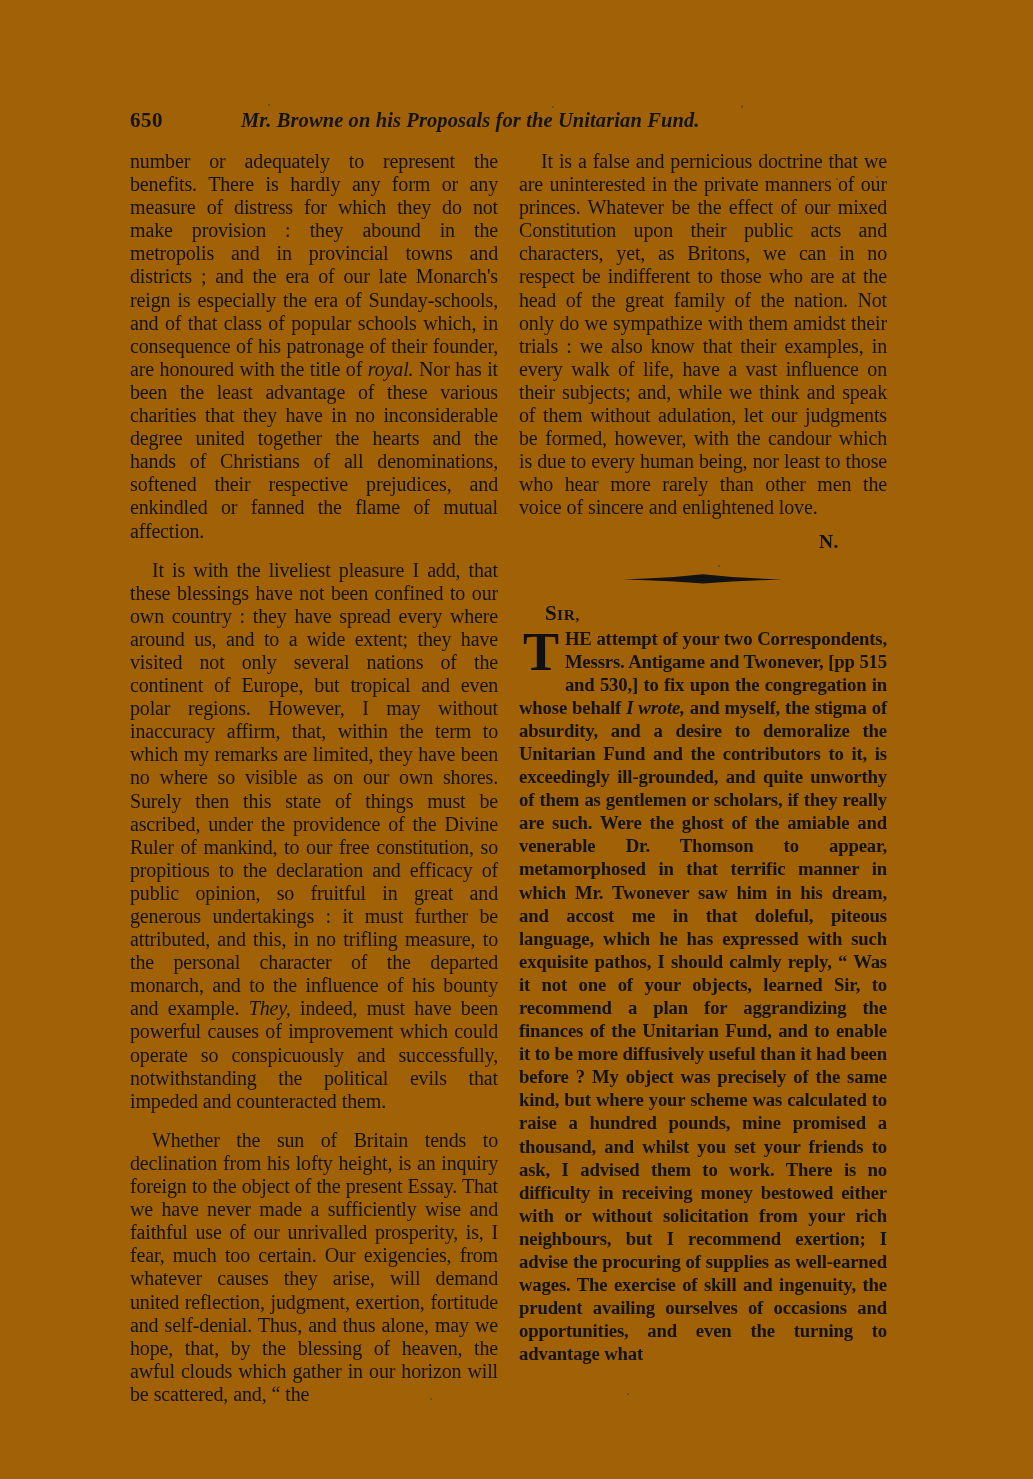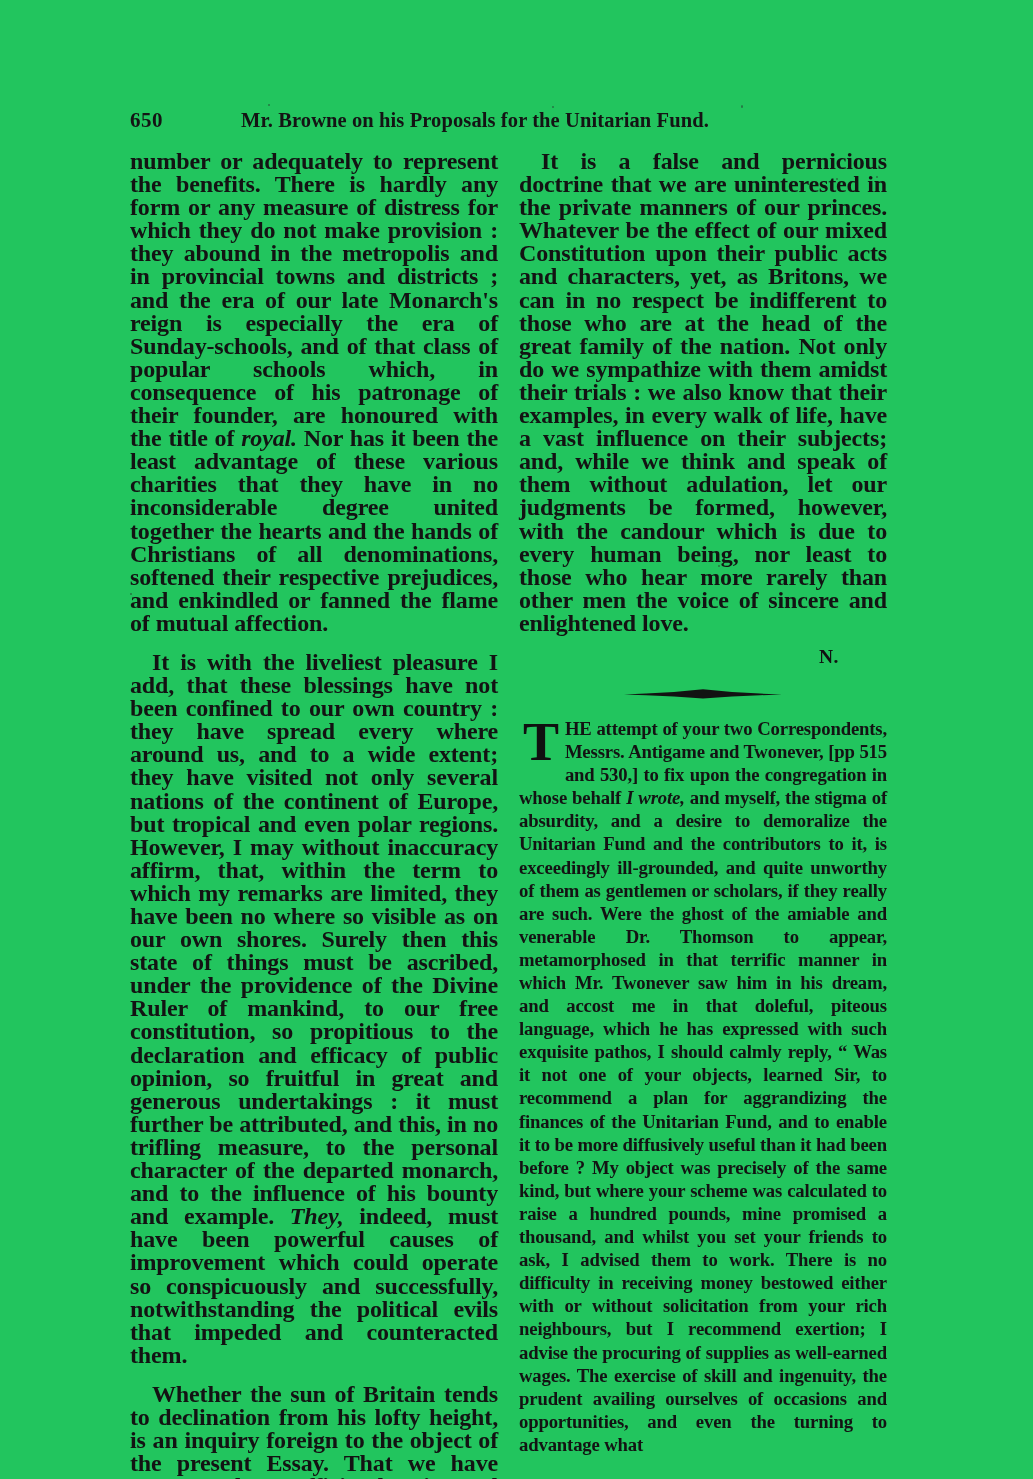--- a/index.html
+++ b/index.html
@@ -12,21 +12,21 @@
     height: 1479px;
     overflow: hidden;
     font-family: "Liberation Serif", "DejaVu Serif", serif;
     color: #111111;
   }
 
   .page {
     position: relative;
     width: 1033px;
     height: 1479px;
-    background: #22c55e;
+    background: #a16207;
   }
 
   
   .running-head {
     position: absolute;
     left: 130px;
     top: 108px;
     width: 772px;
     height: 30px;
     display: flex;
@@ -35,20 +35,21 @@
   .folio {
     font-size: 21px;
     font-weight: 700;
     letter-spacing: 0.5px;
     color: #141414;
     font-family: "Liberation Serif", serif;
   }
   .head-title {
     margin-left: 78px;
     font-size: 20.5px;
+    font-style: italic;
     font-weight: 700;
     letter-spacing: 0.1px;
     color: #141414;
     white-space: nowrap;
   }
 
   
   .body-cols {
     position: absolute;
     left: 130px;
@@ -59,25 +60,25 @@
     gap: 21px;
   }
   .col {
     width: 368px;
     flex: 0 0 368px;
     position: relative;
   }
 
   .para {
     margin: 0;
-    font-size: 24px;
+    font-size: 20px;
     line-height: 23.1px;
     text-align: justify;
     text-justify: inter-word;
-    font-weight: 700;
+    font-weight: 400;
     letter-spacing: -0.15px;
     word-spacing: 0.2px;
     color: #131313;
     -webkit-font-smoothing: none;
   }
   .para.indent {
     text-indent: 22px;
   }
   .para.cont {
     text-indent: 0;
@@ -187,20 +188,21 @@
       <p class="para indent">It is a false and pernicious doctrine that we are uninterested in the private manners of our princes. Whatever be the effect of our mixed Constitution upon their public acts and characters, yet, as Britons, we can in no respect be indifferent to those who are at the head of the great family of the nation. Not only do we sympathize with them amidst their trials : we also know that their examples, in every walk of life, have a vast influence on their subjects; and, while we think and speak of them without adulation, let our judgments be formed, however, with the candour which is due to every human being, nor least to those who hear more rarely than other men the voice of sincere and enlightened love.</p>
 
       <p class="signature">N.</p>
 
       <div class="rule-wrap">
         <svg class="lens-rule" width="158" height="12" viewBox="0 0 158 12">
           <path d="M0 6.4 L22 5.6 L50 3.9 L79 1.3 L108 3.9 L136 5.6 L158 6.4 L136 7.2 L108 8.4 L79 10.6 L50 8.4 L22 7.2 Z" fill="#121212"></path>
         </svg>
       </div>
 
+      <p class="salutation"><span class="cap-first">S</span><span class="smallcap">IR,</span></p>
 
       <p class="dropcap-para"><span class="dropcap">T</span><span>HE attempt of your two Correspondents, Messrs. Antigame and Twonever, [pp 515 and 530,] to fix upon the congregation in whose behalf </span><i>I wrote,</i><span> and myself, the stigma of absurdity, and a desire to demoralize the Unitarian Fund and the contributors to it, is exceedingly ill-grounded, and quite unworthy of them as gentlemen or scholars, if they really are such. Were the ghost of the amiable and venerable Dr. Thomson to appear, metamorphosed in that terrific manner in which Mr. Twonever saw him in his dream, and accost me in that doleful, piteous language, which he has expressed with such exquisite pathos, I should calmly reply, “ Was it not one of your objects, learned Sir, to recommend a plan for aggrandizing the finances of the Unitarian Fund, and to enable it to be more diffusively useful than it had been before ? My object was precisely of the same kind, but where your scheme was calculated to raise a hundred pounds, mine promised a thousand, and whilst you set your friends to ask, I advised them to work. There is no difficulty in receiving money bestowed either with or without solicitation from your rich neighbours, but I recommend exertion; I advise the procuring of supplies as well-earned wages. The exercise of skill and ingenuity, the prudent availing ourselves of occasions and opportunities, and even the turning to advantage what</span></p>
 
     </div>
   </div>
 
   <span class="speck" style="left:268px; top:104px; width:2px; height:2px;"></span>
   <span class="speck" style="left:552px; top:106px; width:2px; height:2px;"></span>
   <span class="speck" style="left:741px; top:105px; width:2px; height:3px;"></span>
   <span class="speck" style="left:836px; top:178px; width:2px; height:2px;"></span>

